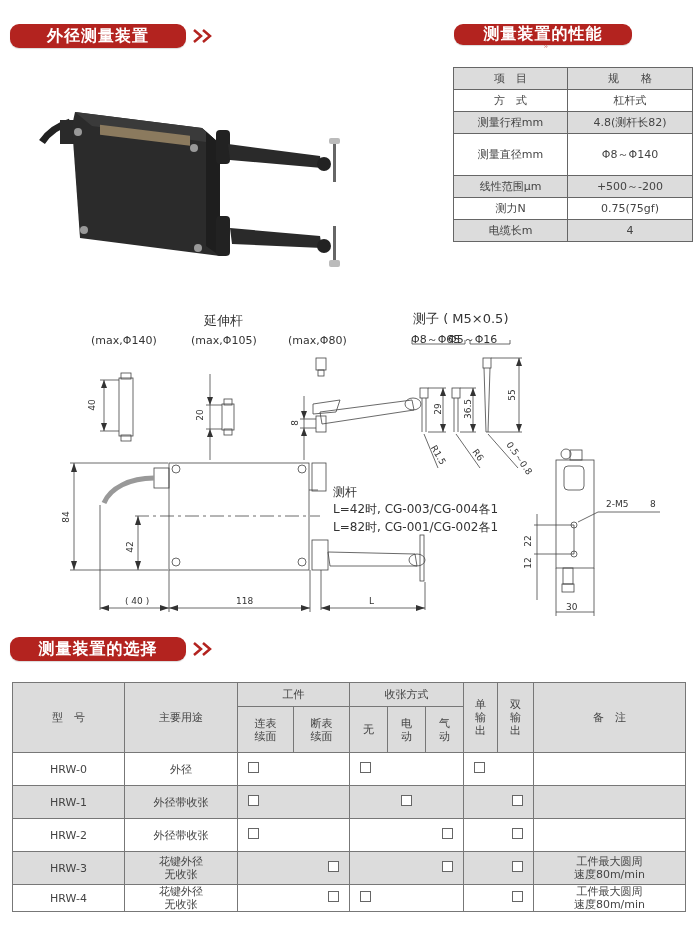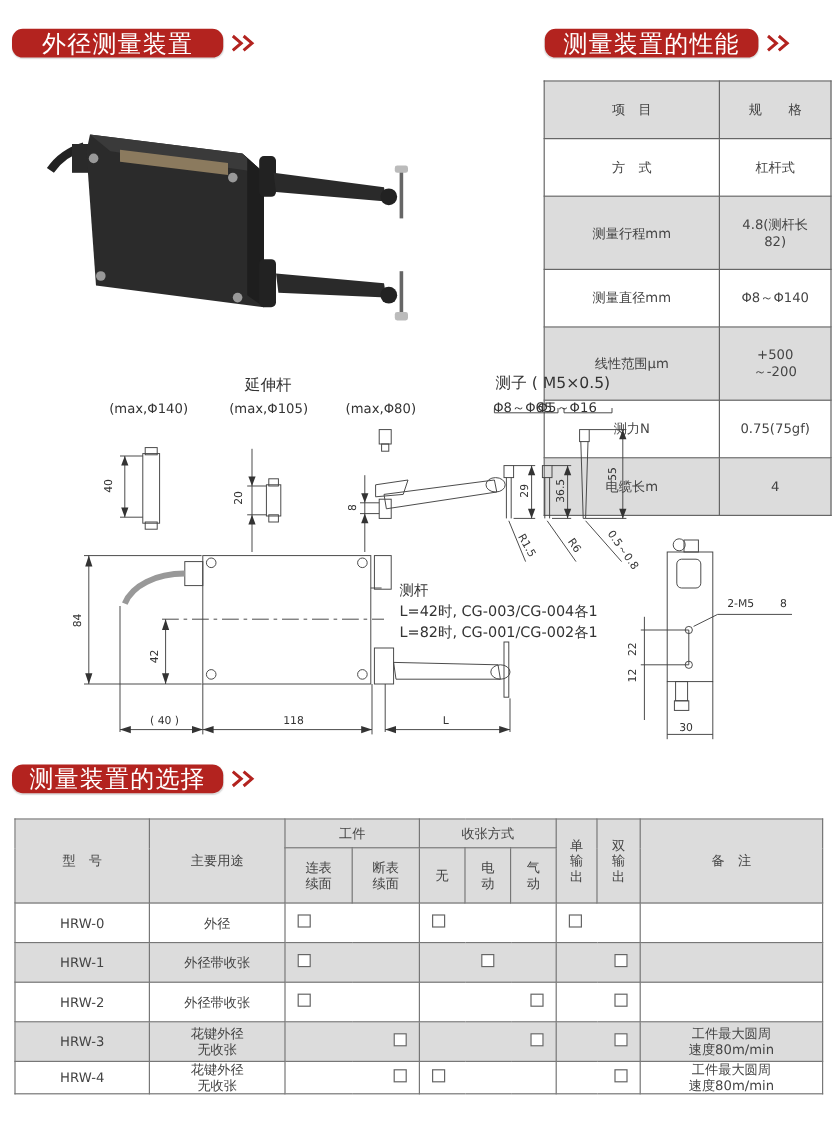--- a/index.html
+++ b/index.html
@@ -1,26 +1,26 @@
 <!DOCTYPE html>
 <html><head>
 <meta charset="utf-8">
 <style>
   html, body { margin: 0; padding: 0; }
   body { width: 700px; height: 939px; background: #fff; position: relative; overflow: hidden;
          font-family: "DejaVu Sans", "Liberation Sans", sans-serif; color: #333; }
   .section-banner { position: absolute; height: 24px; display: flex; align-items: center; }
   .banner-pill { background: #b3231f; color: #fff; border-radius: 9px; height: 24px; display: flex;
-                 align-items: center; justify-content: center; font-size: 20px; letter-spacing: 1px;
-                 box-shadow: 0 1px 1px rgba(0,0,0,0.15); }
+                 align-items: center; justify-content: center; font-size: 16px; letter-spacing: 1px;
+                 box-shadow: 0 1px 1px rgba(0,0,0,0.15); font-weight: bold; }
   .banner-chev { margin-left: 6px; width: 22px; height: 16px; }
   
   table { border-collapse: collapse; }
   .spec-table { position: absolute; left: 453px; top: 67px; width: 240px; font-size: 11px; color: #444; }
-  .spec-table td { border: 1px solid #666; text-align: center; padding: 16px; }
+  .spec-table td { border: 1px solid #666; text-align: center; padding: 0; }
   .spec-table td.c1 { width: 113px; }
   .row-shade td { background: #dcdcdc; }
   
   .photo { position: absolute; left: 20px; top: 60px; width: 340px; height: 230px; }
   
   .drawing { position: absolute; left: 0; top: 300px; width: 700px; height: 330px; }
   .dtext { position: absolute; font-size: 11px; color: #333; white-space: nowrap; }
   
   .sel-table { position: absolute; left: 12px; top: 682px; width: 674px; font-size: 11px; color: #444; }
   .sel-table td, .sel-table th { border: 1px solid #777; text-align: center; padding: 0; font-weight: normal; }
@@ -34,21 +34,21 @@
 <body>
 
 <div class="section-banner" style="left:10px;top:24px;">
   <div class="banner-pill" style="width:176px;">外径测量装置</div>
   <svg class="banner-chev" viewBox="0 0 22 16">
     <polyline points="2,2 9,8 2,14" fill="none" stroke="#b3231f" stroke-width="2.5"></polyline>
     <polyline points="11,2 18,8 11,14" fill="none" stroke="#b3231f" stroke-width="2.5"></polyline>
   </svg>
 </div>
 
-<div class="section-banner" style="left:454px;top:24px;">
+<div class="section-banner" style="left:454px;top:24px;flex-direction:column;">
   <div class="banner-pill" style="width:178px;">测量装置的性能</div>
   <svg class="banner-chev" viewBox="0 0 22 16">
     <polyline points="2,2 9,8 2,14" fill="none" stroke="#b3231f" stroke-width="2.5"></polyline>
     <polyline points="11,2 18,8 11,14" fill="none" stroke="#b3231f" stroke-width="2.5"></polyline>
   </svg>
 </div>
 
 <svg class="photo" viewBox="0 0 340 230">
   <path d="M22,82 C30,70 40,65 50,62" stroke="#222" stroke-width="7" fill="none"></path>
   <rect x="40" y="60" width="14" height="24" fill="#2a2a2a"></rect>

